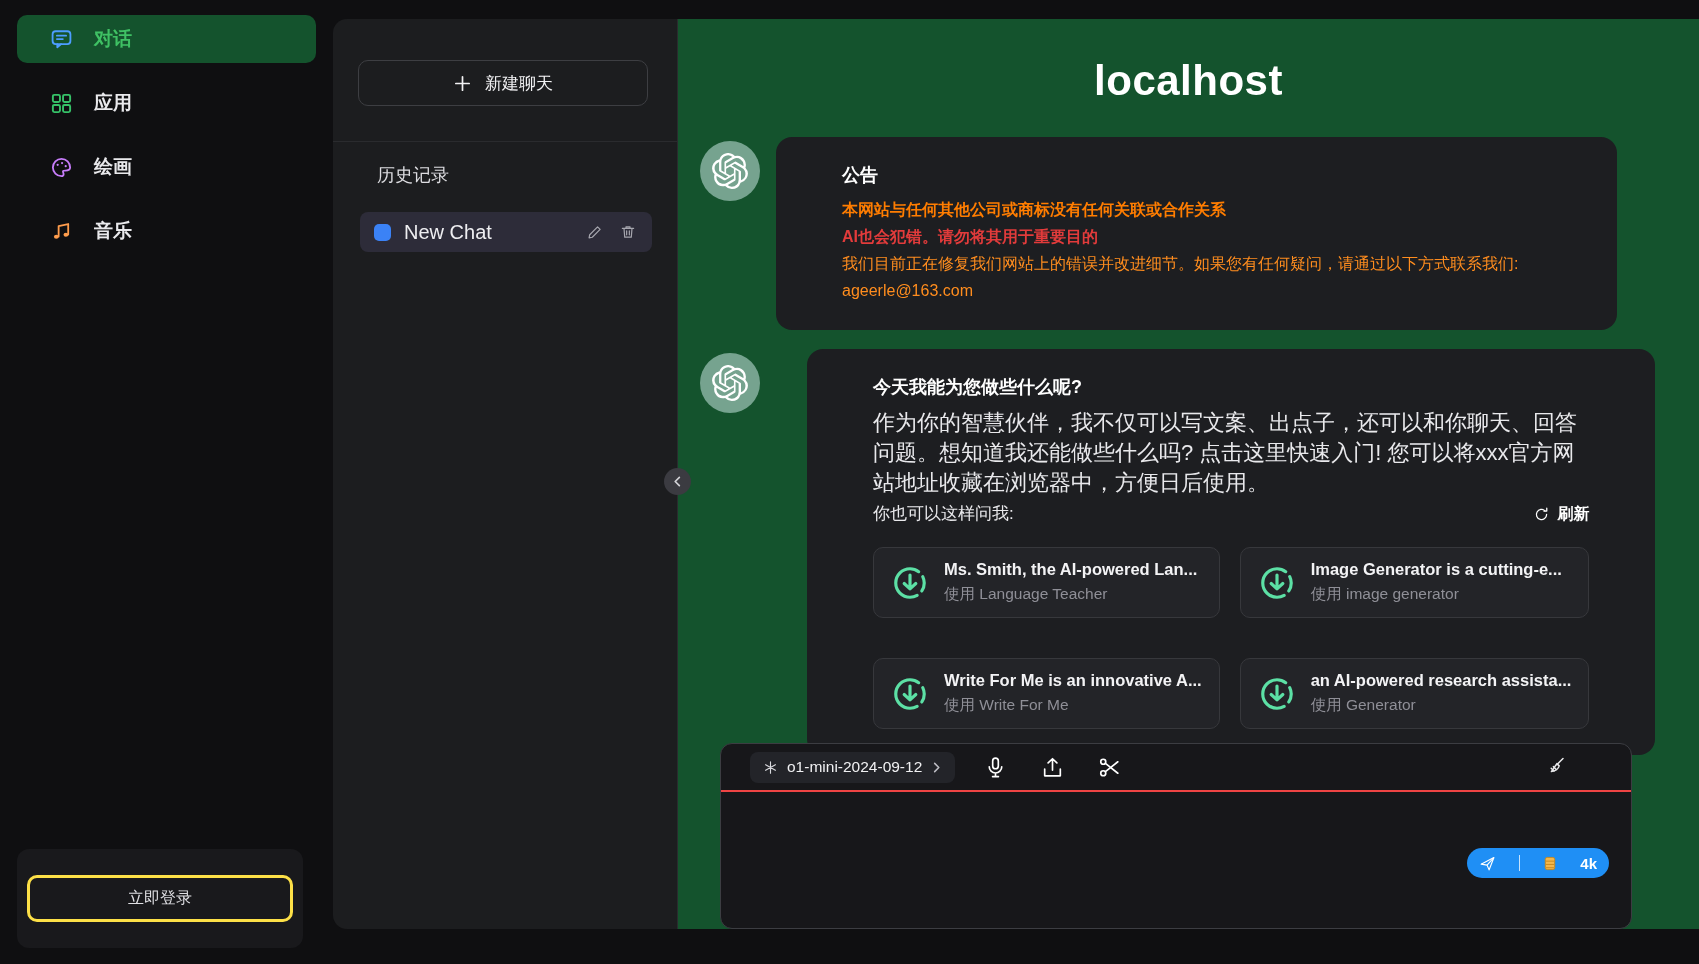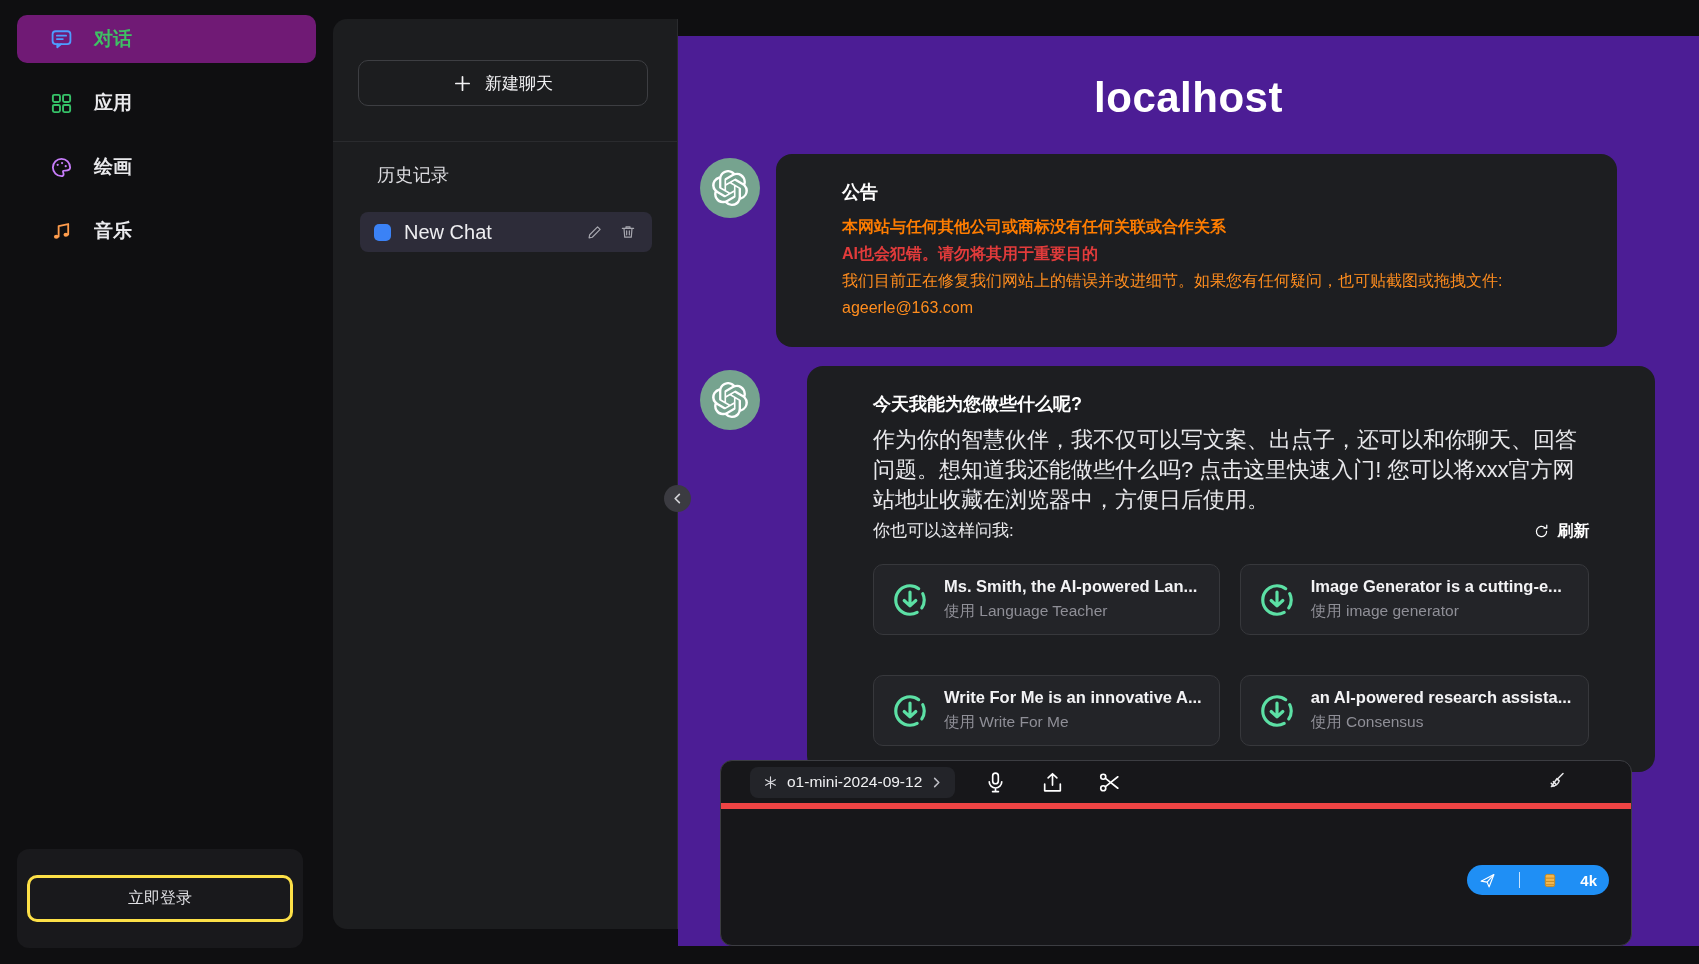--- a/index.html
+++ b/index.html
@@ -6,21 +6,21 @@
   html,body { width:1699px; height:964px; background:#0f0f11; overflow:hidden;
     font-family:"Liberation Sans","DejaVu Sans",sans-serif; color:#e8e8ea; }
   svg { display:block; }
   button { font-family:inherit; cursor:pointer; }
 
   
   .sidebar { position:absolute; left:0; top:0; width:333px; height:964px; }
   .side-nav { padding-top:15px; }
   .side-item { margin:0 17px 16px; height:48px; display:flex; align-items:center; gap:21px;
     padding-left:33px; border-radius:10px; font-size:19px; font-weight:700; color:#e9e9ec; cursor:pointer; }
-  .side-item.active { background:#701a75; }
+  .side-item.active { background:#14532d; }
   .side-item.active .side-label { color:#3fc164; }
   .login-wrap { position:absolute; left:17px; right:30px; bottom:16px; height:99px;
     background:#19191c; border-radius:12px; display:flex; align-items:center; justify-content:center; }
   .login-btn { width:266px; height:47px; border:3px solid #fde047; border-radius:10px;
     background:transparent; color:#dfdfe3; font-size:16px; }
 
   
   .chat-panel { position:absolute; left:333px; top:19px; width:345px; height:910px;
     background:#1c1d1f; border-radius:14px 0 0 14px; border-right:1px solid #2a2b2e; }
   .new-chat-btn { position:absolute; left:25px; top:41px; width:290px; height:46px;
@@ -28,21 +28,21 @@
     font-size:17px; display:flex; align-items:center; justify-content:center; gap:13px; }
   .panel-divider { position:absolute; left:0; top:122px; width:100%; height:1px; background:#2a2b2e; }
   .history-title { position:absolute; left:44px; top:144px; font-size:18px; color:#dddde1; }
   .history-item { position:absolute; left:27px; top:193px; width:292px; height:40px;
     background:#2d2c39; border-radius:8px; display:flex; align-items:center; padding:0 14px; gap:13px; cursor:pointer; }
   .chat-color-square { width:17px; height:17px; border-radius:5px; background:#3b82f6; flex:none; }
   .history-item-title { flex:1; font-size:20px; color:#eeeef1; }
   .row-icon-btn { background:none; border:none; padding:2px; display:flex; }
 
   
-  .main-panel { position:absolute; left:678px; top:36px; width:1021px; height:910px; background:#4c1d95; }
+  .main-panel { position:absolute; left:678px; top:19px; width:1021px; height:910px; background:#14532d; }
   .collapse-btn { position:absolute; left:-14px; top:449px; width:27px; height:27px; border-radius:50%;
     background:#3b3b41; border:none; display:flex; align-items:center; justify-content:center; z-index:5; }
   .main-title { position:absolute; left:0; right:0; top:38px; text-align:center;
     font-size:42px; font-weight:700; color:#ffffff; letter-spacing:.5px; }
 
   .msg { position:absolute; left:22px; right:82px; display:flex; gap:16px; align-items:flex-start; }
   .msg-1 { top:118px; }
   .msg-2 { top:330px;gap:47px; }
   .avatar { width:60px; height:60px; border-radius:50%; background:#76a38f; flex:none;
     display:flex; align-items:center; justify-content:center; margin-top:4px; }
@@ -64,21 +64,21 @@
   .card { background:#232428; border:1px solid #37383c; border-radius:10px; padding:12px 17px;
     display:flex; align-items:center; gap:15px; cursor:pointer; }
   .card-texts { min-width:0; }
   .card-title { font-size:16.5px; font-weight:600; color:#f3f3f5; margin-bottom:5px; white-space:nowrap; }
   .card-sub { font-size:15.5px; color:#8f8f97; }
 
   
   .composer { position:absolute; left:42px; top:724px; width:912px; height:186px;
     background:#17171a; border:1px solid #3c3d42; border-radius:12px; }
   .composer-toolbar { height:48px; display:flex; align-items:center; padding:0 16px;
-    border-bottom:6px solid #ef4444; }
+    border-bottom:2px solid #ef4444; }
   .model-pill { display:flex; align-items:center; gap:9px; height:31px; padding:0 13px;
     margin-left:13px; background:#232429; border:none; border-radius:8px; color:#f0f0f2; font-size:15.5px; }
   .tool-btn { background:none; border:none; padding:4px; margin-left:24px; display:flex; }
   .toolbar-spacer { flex:1; }
   .broom-btn { margin-right:44px; }
   .composer-input { position:absolute; left:0; right:0; top:49px; bottom:0; width:100%;
     background:transparent; border:none; outline:none; resize:none; padding:17px 37px;
     font-size:15.5px; color:#e8e8ea; font-family:inherit; }
   .composer-input::placeholder { color:#84848c; }
   .send-badge { position:absolute; right:22px; bottom:50px; height:30px; border-radius:15px;
@@ -193,21 +193,21 @@
       <span>
         <svg width="36" height="36" viewBox="0 0 24 24" fill="#ffffff">
           <path d="M22.2819 9.8211a5.9847 5.9847 0 0 0-.5157-4.9108 6.0462 6.0462 0 0 0-6.5098-2.9A6.0651 6.0651 0 0 0 4.9807 4.1818a5.9847 5.9847 0 0 0-3.9977 2.9 6.0462 6.0462 0 0 0 .7427 7.0966 5.98 5.98 0 0 0 .511 4.9107 6.051 6.051 0 0 0 6.5146 2.9001A5.9847 5.9847 0 0 0 13.2599 24a6.0557 6.0557 0 0 0 5.7718-4.2058 5.9894 5.9894 0 0 0 3.9977-2.9001 6.0557 6.0557 0 0 0-.7475-7.073zm-9.022 12.6081a4.4755 4.4755 0 0 1-2.8764-1.0408l.1419-.0804 4.7783-2.7582a.7948.7948 0 0 0 .3927-.6813v-6.7369l2.02 1.1686a.071.071 0 0 1 .038.052v5.5826a4.504 4.504 0 0 1-4.4945 4.4944zm-9.6607-4.1254a4.4708 4.4708 0 0 1-.5346-3.0137l.142.0852 4.783 2.7582a.7712.7712 0 0 0 .7806 0l5.8428-3.3685v2.3324a.0804.0804 0 0 1-.0332.0615L9.74 19.9502a4.4992 4.4992 0 0 1-6.1408-1.6464zM2.3408 7.8956a4.485 4.485 0 0 1 2.3655-1.9728V11.6a.7664.7664 0 0 0 .3879.6765l5.8144 3.3543-2.0201 1.1685a.0757.0757 0 0 1-.071 0l-4.8303-2.7865A4.504 4.504 0 0 1 2.3408 7.8956zm16.5963 3.8558L13.1038 8.364 15.1192 7.2a.0757.0757 0 0 1 .071 0l4.8303 2.7913a4.4944 4.4944 0 0 1-.6765 8.1042v-5.6772a.79.79 0 0 0-.407-.667zm2.0107-3.0231l-.142-.0852-4.7735-2.7818a.7759.7759 0 0 0-.7854 0L9.409 9.2297V6.8974a.0662.0662 0 0 1 .0284-.0615l4.8303-2.7866a4.4992 4.4992 0 0 1 6.6802 4.66zM8.3065 12.863l-2.02-1.1638a.0804.0804 0 0 1-.038-.0567V6.0742a4.4992 4.4992 0 0 1 7.3757-3.4537l-.142.0805L8.704 5.459a.7948.7948 0 0 0-.3927.6813zm1.0976-2.3654l2.602-1.4998 2.6069 1.4998v2.9994l-2.5974 1.4997-2.6067-1.4997z"></path>
         </svg>
       </span>
     </div>
     <div class="bubble">
       <h3>公告</h3>
       <p class="ann-line ann-0">本网站与任何其他公司或商标没有任何关联或合作关系</p>
       <p class="ann-line ann-1">AI也会犯错。请勿将其用于重要目的</p>
-      <p class="ann-line ann-2">我们目前正在修复我们网站上的错误并改进细节。如果您有任何疑问，也可贴截图或拖拽文件:</p>
+      <p class="ann-line ann-2">我们目前正在修复我们网站上的错误并改进细节。如果您有任何疑问，请通过以下方式联系我们:</p>
       <p class="ann-line ann-3">ageerle@163.com</p>
     </div>
   </div>
 
   <div class="msg msg-2">
     <div class="avatar">
       <span>
         <svg width="36" height="36" viewBox="0 0 24 24" fill="#ffffff">
           <path d="M22.2819 9.8211a5.9847 5.9847 0 0 0-.5157-4.9108 6.0462 6.0462 0 0 0-6.5098-2.9A6.0651 6.0651 0 0 0 4.9807 4.1818a5.9847 5.9847 0 0 0-3.9977 2.9 6.0462 6.0462 0 0 0 .7427 7.0966 5.98 5.98 0 0 0 .511 4.9107 6.051 6.051 0 0 0 6.5146 2.9001A5.9847 5.9847 0 0 0 13.2599 24a6.0557 6.0557 0 0 0 5.7718-4.2058 5.9894 5.9894 0 0 0 3.9977-2.9001 6.0557 6.0557 0 0 0-.7475-7.073zm-9.022 12.6081a4.4755 4.4755 0 0 1-2.8764-1.0408l.1419-.0804 4.7783-2.7582a.7948.7948 0 0 0 .3927-.6813v-6.7369l2.02 1.1686a.071.071 0 0 1 .038.052v5.5826a4.504 4.504 0 0 1-4.4945 4.4944zm-9.6607-4.1254a4.4708 4.4708 0 0 1-.5346-3.0137l.142.0852 4.783 2.7582a.7712.7712 0 0 0 .7806 0l5.8428-3.3685v2.3324a.0804.0804 0 0 1-.0332.0615L9.74 19.9502a4.4992 4.4992 0 0 1-6.1408-1.6464zM2.3408 7.8956a4.485 4.485 0 0 1 2.3655-1.9728V11.6a.7664.7664 0 0 0 .3879.6765l5.8144 3.3543-2.0201 1.1685a.0757.0757 0 0 1-.071 0l-4.8303-2.7865A4.504 4.504 0 0 1 2.3408 7.8956zm16.5963 3.8558L13.1038 8.364 15.1192 7.2a.0757.0757 0 0 1 .071 0l4.8303 2.7913a4.4944 4.4944 0 0 1-.6765 8.1042v-5.6772a.79.79 0 0 0-.407-.667zm2.0107-3.0231l-.142-.0852-4.7735-2.7818a.7759.7759 0 0 0-.7854 0L9.409 9.2297V6.8974a.0662.0662 0 0 1 .0284-.0615l4.8303-2.7866a4.4992 4.4992 0 0 1 6.6802 4.66zM8.3065 12.863l-2.02-1.1638a.0804.0804 0 0 1-.038-.0567V6.0742a4.4992 4.4992 0 0 1 7.3757-3.4537l-.142.0805L8.704 5.459a.7948.7948 0 0 0-.3927.6813zm1.0976-2.3654l2.602-1.4998 2.6069 1.4998v2.9994l-2.5974 1.4997-2.6067-1.4997z"></path>
         </svg>
@@ -268,21 +268,21 @@
         </div>
         <div class="card">
           <span>
             <svg width="38" height="38" viewBox="0 0 36 36" fill="none" stroke="#5ce0a5" stroke-width="3" stroke-linecap="round" stroke-linejoin="round">
               <circle cx="18" cy="18" r="13.5" stroke-dasharray="8 6 58 6"></circle>
               <path d="M18 10.5v13M12.5 18.5l5.5 5 5.5-5"></path>
             </svg>
           </span>
           <span class="card-texts">
             <span class="card-title" style="display:block">an AI-powered research assista...</span>
-            <span class="card-sub" style="display:block">使用 Consensus</span>
+            <span class="card-sub" style="display:block">使用 Generator</span>
           </span>
         </div>
       </div>
     </div>
   </div>
 
   <div class="composer">
     <div class="composer-toolbar">
       <button class="model-pill">
         <span>

